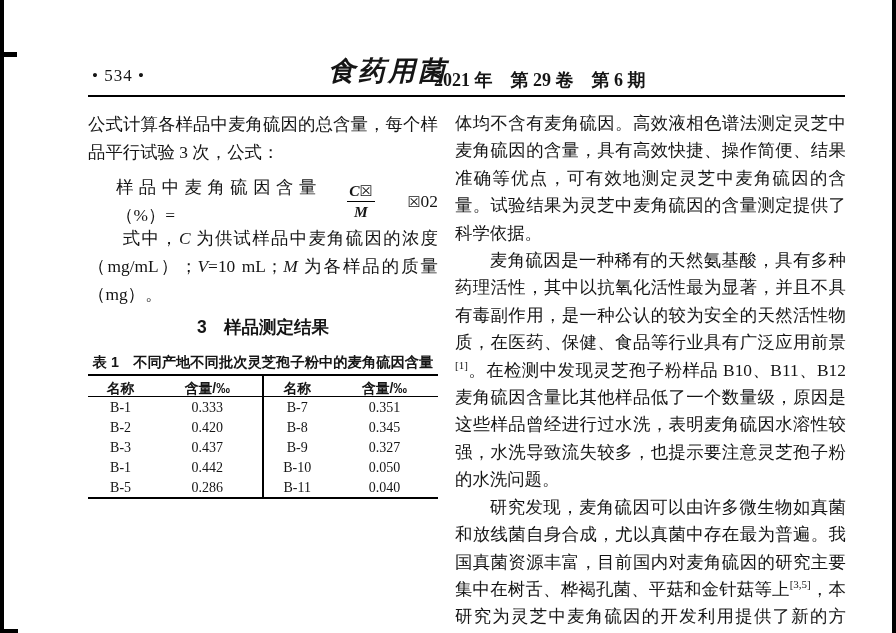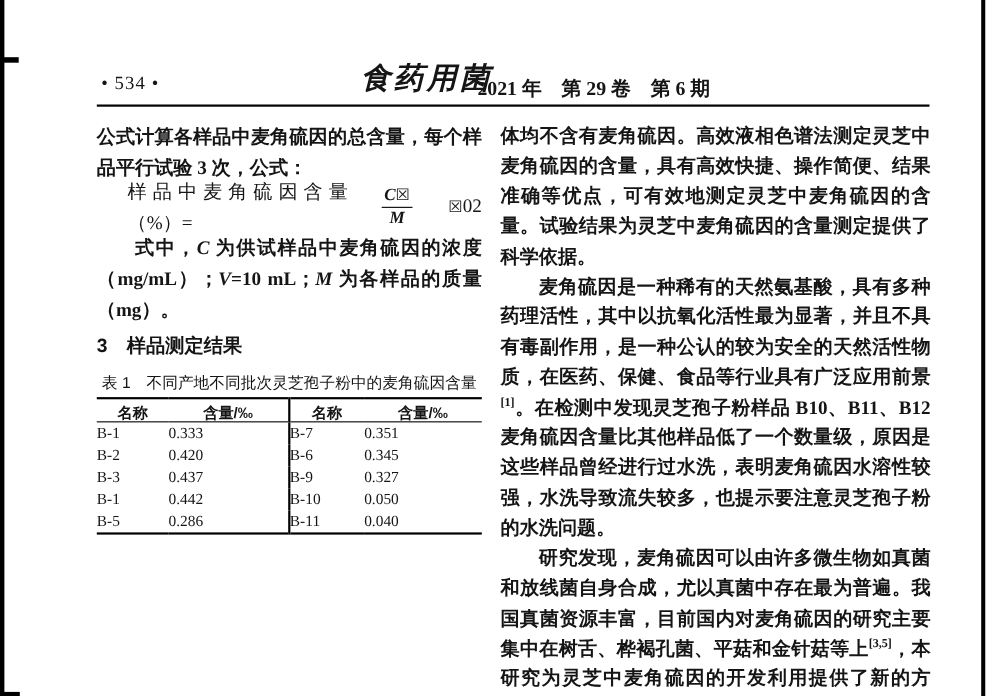--- a/index.html
+++ b/index.html
@@ -26,59 +26,59 @@
 
   
   .col-left {
     position: absolute; left: 88px; top: 110px; width: 350px;
     font-size: 17.4px; line-height: 28px; text-align: justify;
   }
   .col-right {
     position: absolute; left: 455px; top: 110px; width: 391px;
     font-size: 17.4px; line-height: 27.4px; text-align: justify;
   }
-  p { margin: 0; font-weight: bold; }
+  p { margin: 0; }
   .indent { text-indent: 2em; }
 
   
-  .formula { display: flex; align-items: center; margin: 2px 0 3px 28px; height: 40px; gap: 29px; }
+  .formula { display: flex; align-items: center; margin: 15px 0 3px 28px; height: 40px; gap: 29px; }
   .formula .var { font-style: italic; font-weight: bold; font-family: "Liberation Serif", serif; }
   .frac { display: inline-flex; flex-direction: column; align-items: center; margin: 0 4px 0 2px; font-size: 15.5px; line-height: 17px; }
   .frac .num { border-bottom: 1.6px solid #000; padding: 0 2px 1px; }
   .frac .den { padding-top: 1px; }
   .tofu { font-family: "DejaVu Sans", sans-serif; font-size: 14.5px; font-style: normal; font-weight: normal; }
 
   
   .h-sec {
     font-family: "Liberation Sans", "DejaVu Sans", sans-serif;
     font-weight: bold; font-size: 17.5px; line-height: 26px;
-    margin: 6px 0 0 0; text-align: left;
+    margin: 6px 0 0 0; text-align: center;
   }
   .h-sec.first { margin-top: 6px; }
   .h-sec.sub   { margin: 11px 0 2px 0; }
 
   
   .tbl-title {
     font-family: "Liberation Sans", "DejaVu Sans", sans-serif;
-    font-weight: normal; font-size: 14.3px; text-align: center;
+    font-weight: bold; font-size: 14.3px; text-align: center;
     margin: 13px 0 3px 0; line-height: 18px;
   }
   table.t1 {
     width: 100%; border-collapse: collapse;
     border-top: 2.5px solid #000; border-bottom: 2.5px solid #000;
     font-size: 14px;
   }
   table.t1 th {
     font-family: "Liberation Sans", "DejaVu Sans", sans-serif;
     font-weight: bold; font-size: 13.8px;
     border-bottom: 1.6px solid #000;
     padding: 5px 0 0; text-align: center; line-height: 15px;
   }
   table.t1 td {
-    padding: 2.5px 0; line-height: 15px;
+    padding: 2.5px 0; text-align: center; line-height: 15px;
     font-family: "Liberation Serif", serif;
   }
   table.t1 th:nth-child(3), table.t1 td:nth-child(3) { border-left: 2.5px solid #000; }
 
   sup.ref { font-size: 11px; line-height: 0; }
 </style>
 </head>
 <body>
 
 <div class="page">
@@ -123,21 +123,21 @@
       <tbody>
         <tr>
           <td>B-1</td>
           <td>0.333</td>
           <td>B-7</td>
           <td>0.351</td>
         </tr>
         <tr>
           <td>B-2</td>
           <td>0.420</td>
-          <td>B-6</td>
+          <td>B-8</td>
           <td>0.345</td>
         </tr>
         <tr>
           <td>B-3</td>
           <td>0.437</td>
           <td>B-9</td>
           <td>0.327</td>
         </tr>
         <tr>
           <td>B-1</td>

